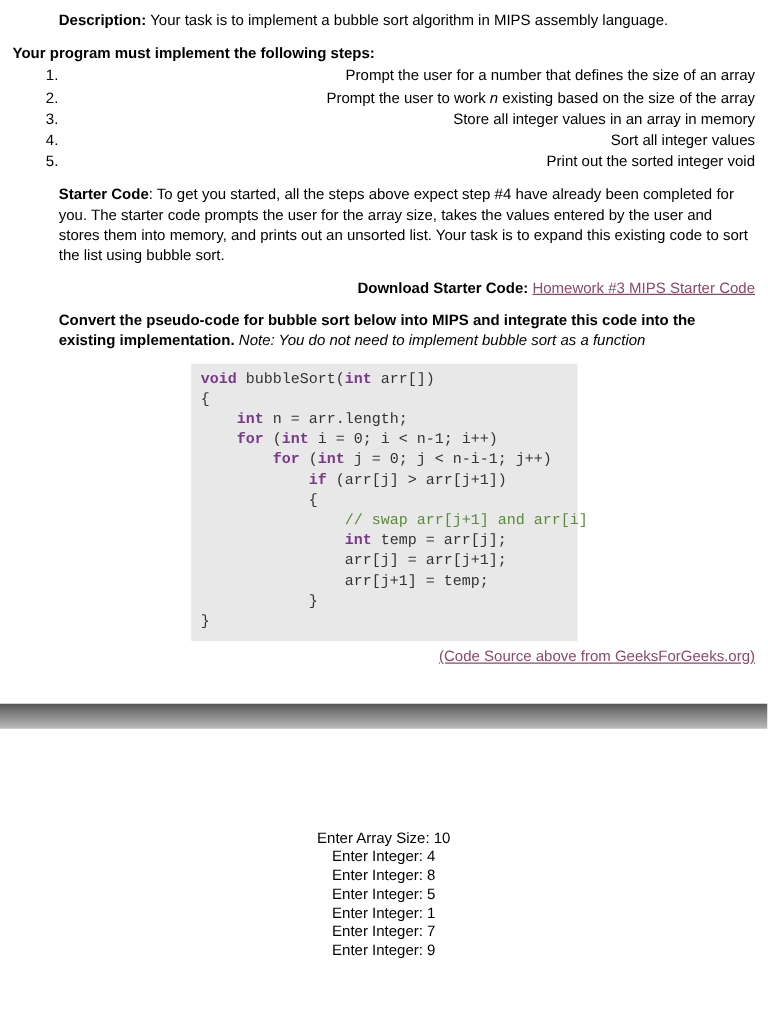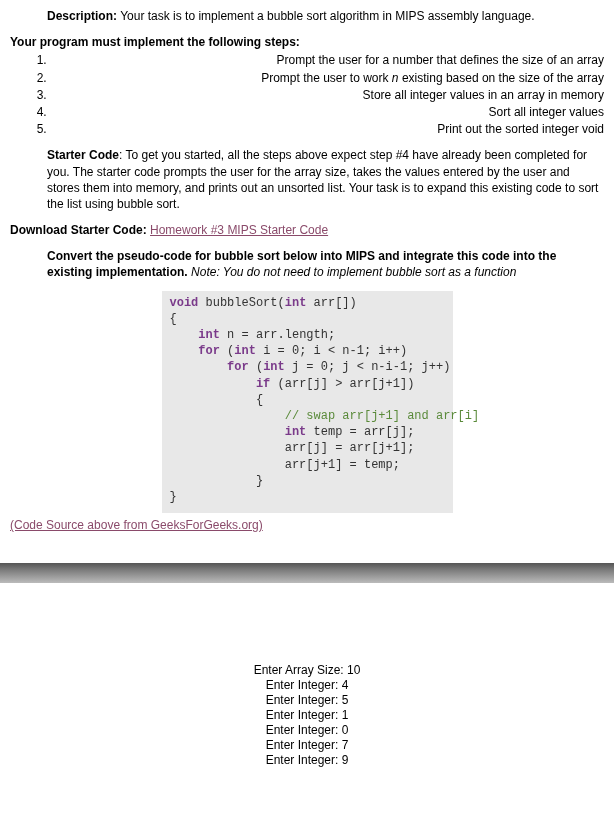--- a/index.html
+++ b/index.html
@@ -18,29 +18,29 @@
     margin: 2px 0 10px 0;
     padding-left: 40px;
   }
   .steps-list li { margin-bottom: 1px; text-align: right; }
   .italic { font-style: italic; }
   .link {
     color: #8a4a6a;
     text-decoration: underline;
     cursor: pointer;
   }
-  .center { text-align: left; }
+  .center { text-align: right; }
   .download-line { margin: 8px 0 10px 0; }
   .code-block {
     background: #e8e8e8;
     font-family: "Courier New", monospace;
     font-size: 12px;
     white-space: pre;
     margin: 6px auto 4px auto;
-    padding: 4px 3px 8px 8px;
+    padding: 4px 21px 8px 8px;
     width: 280px;
     color: #333;
   }
   .kw { color: #7a3a8a; font-weight: bold; }
   .cmt { color: #5a8a3a; }
   .code-source { margin: 4px 0 20px 0; }
   .divider {
     height: 20px;
     background: linear-gradient(to bottom, #555 0%, #777 30%, #bbb 100%);
     margin: 30px -10px 80px -10px;
@@ -94,20 +94,20 @@
 <div class="center code-source">
   <span class="link">(Code Source above from GeeksForGeeks.org)</span>
 </div>
 
 <div class="divider"></div>
 
 <div class="exec-block">
   <div class="exec-output">
     <p>Enter Array Size: 10</p>
     <p>Enter Integer: 4</p>
+    <p>Enter Integer: 8</p>
     <p>Enter Integer: 5</p>
     <p>Enter Integer: 1</p>
-    <p>Enter Integer: 0</p>
     <p>Enter Integer: 7</p>
     <p>Enter Integer: 9</p>
 
   </div>
 </div>
 
 </body></html>

